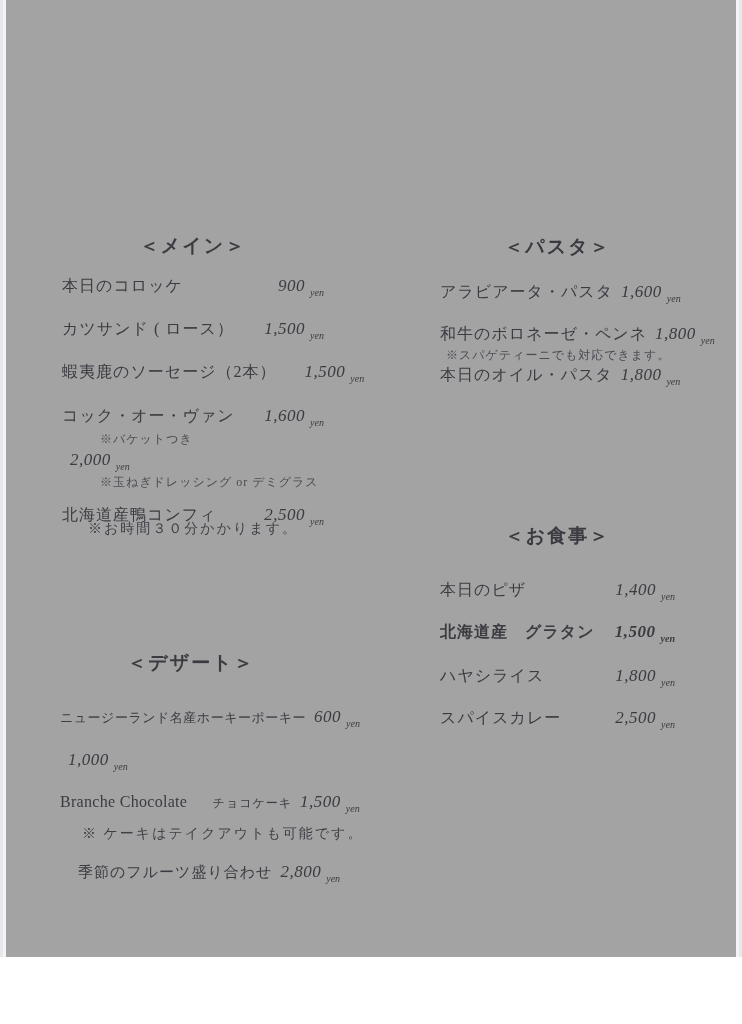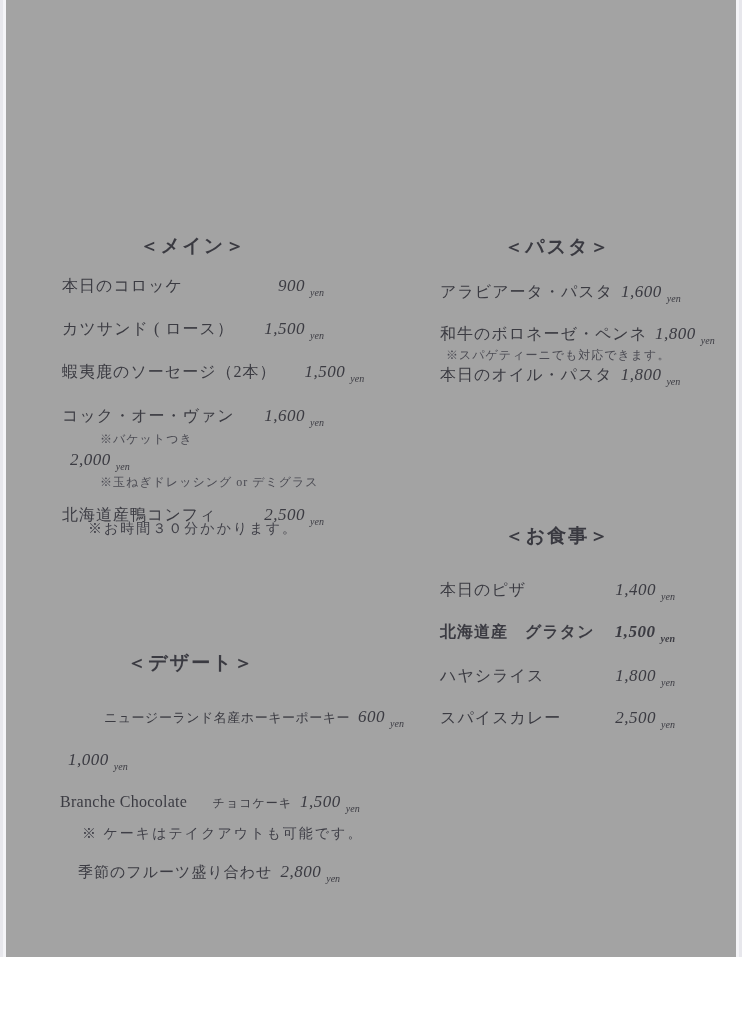--- a/index.html
+++ b/index.html
@@ -58,21 +58,21 @@
   .m-r6{top:272px;} .m-fn{top:287px;}
 
   
   .p-r1{top:48px;} .p-r2{top:90px;} .p-n1{top:113px;padding-left:6px;}
   .p-r3{top:131px;}
 
   
   .e-r1{top:57px;} .e-r2{top:99px;font-weight:bold;} .e-r3{top:143px;} .e-r4{top:185px;}
 
   
-  .d-r1{top:57px;margin-left:44px;} .d-r2{top:100px;} .d-r3{top:142px;}
+  .d-r1{top:57px;} .d-r2{top:100px;} .d-r3{top:142px;}
   .d-fn{top:175px;padding-left:22px;} .d-r4{top:212px;}
   .d-r1 .iname{font-size:13px;letter-spacing:0.5px;}
   .d-r2 .iname,.d-r4 .iname{font-size:15px;padding-left:18px;}
   .d-r3 .iname{font-size:16px;letter-spacing:0.3px;}
   .name-suffix{font-size:12px;letter-spacing:1px;margin-left:21px;}
 </style>
 </head>
 <body>
 
 <div class="page">

